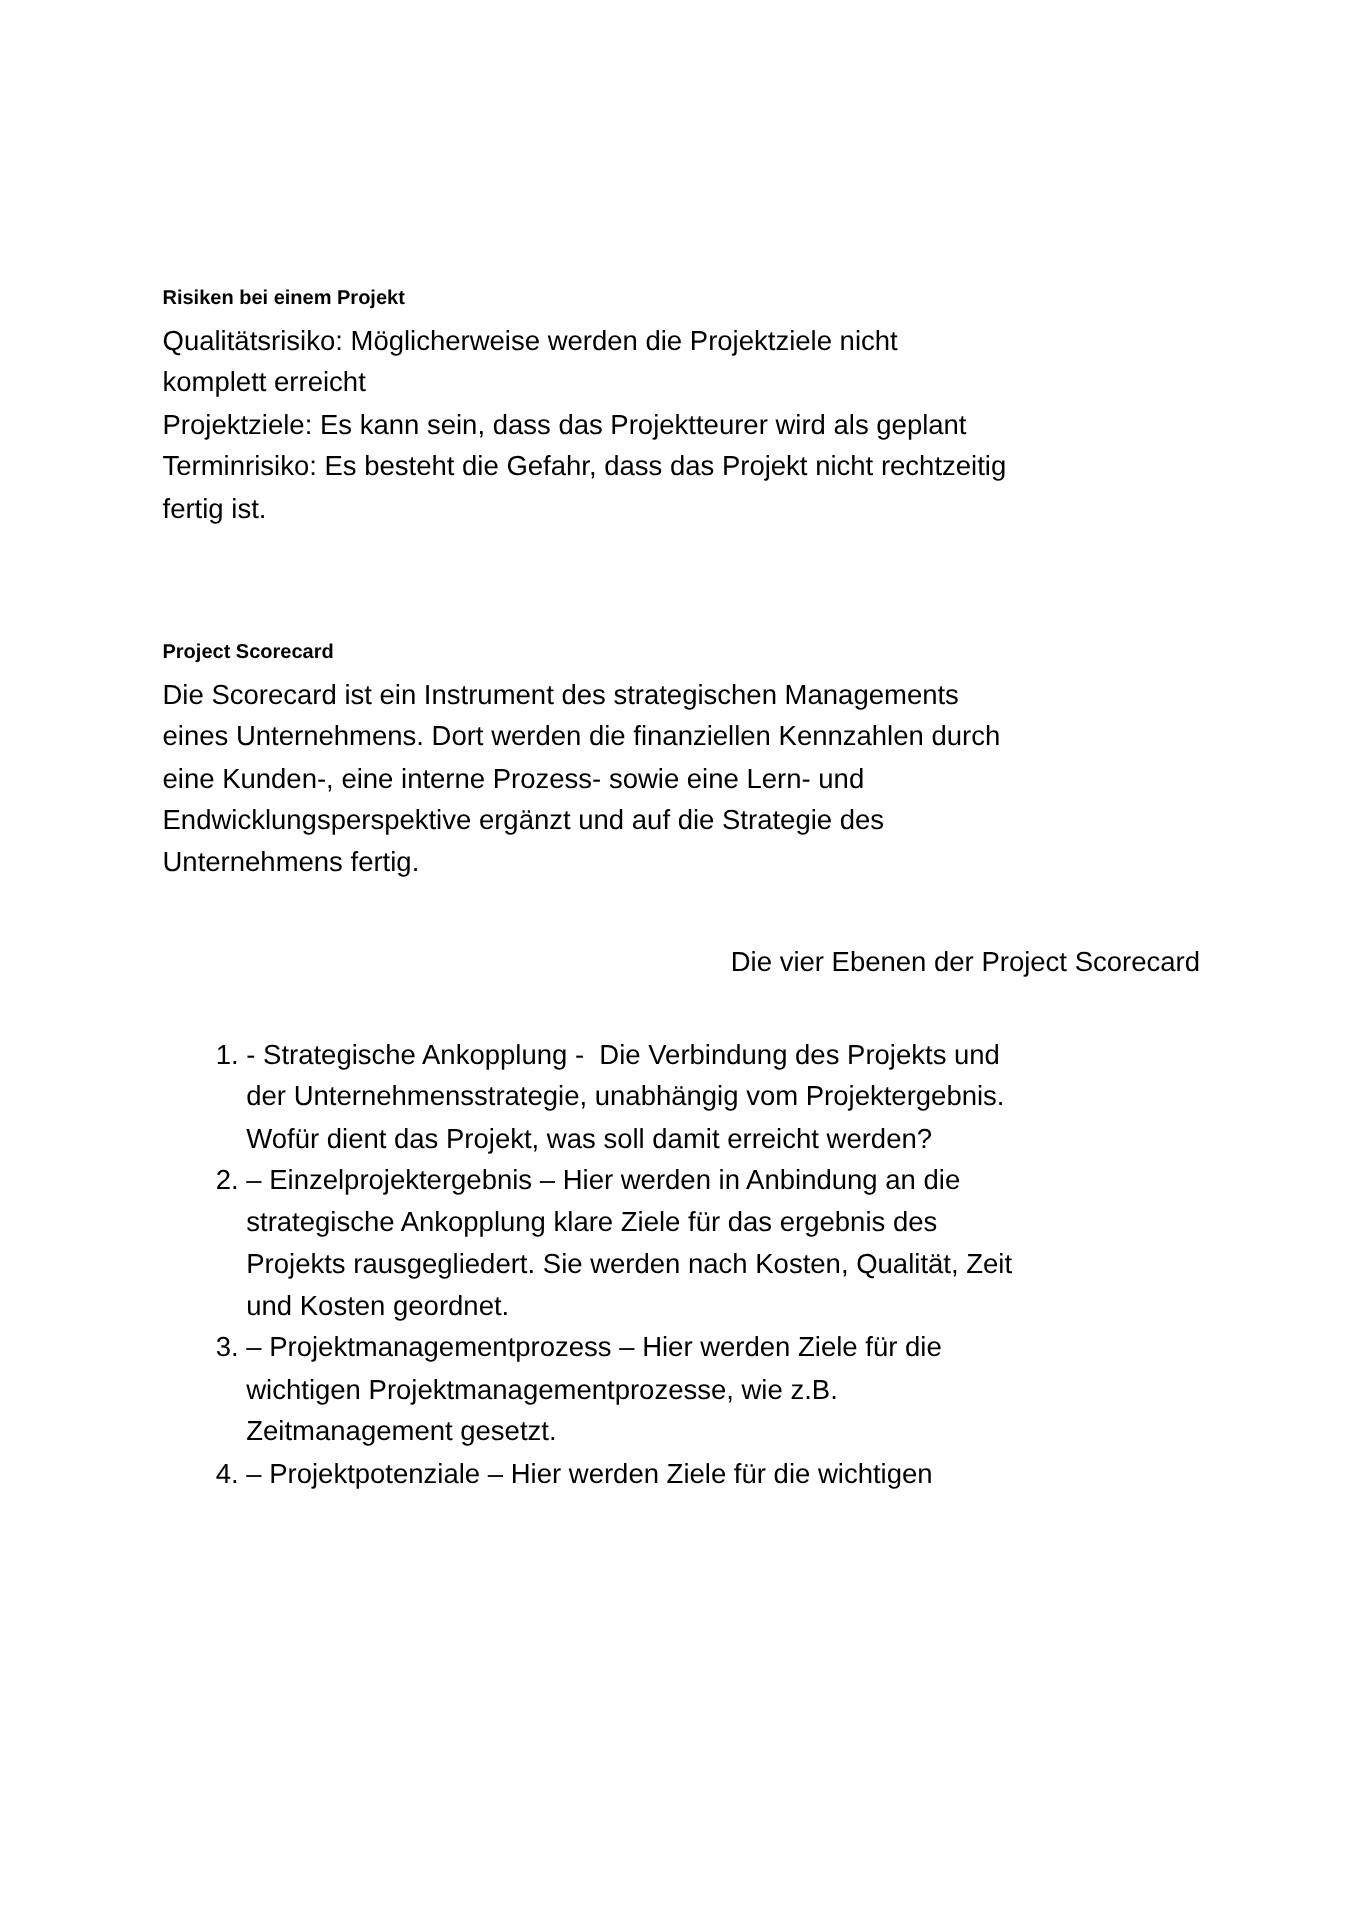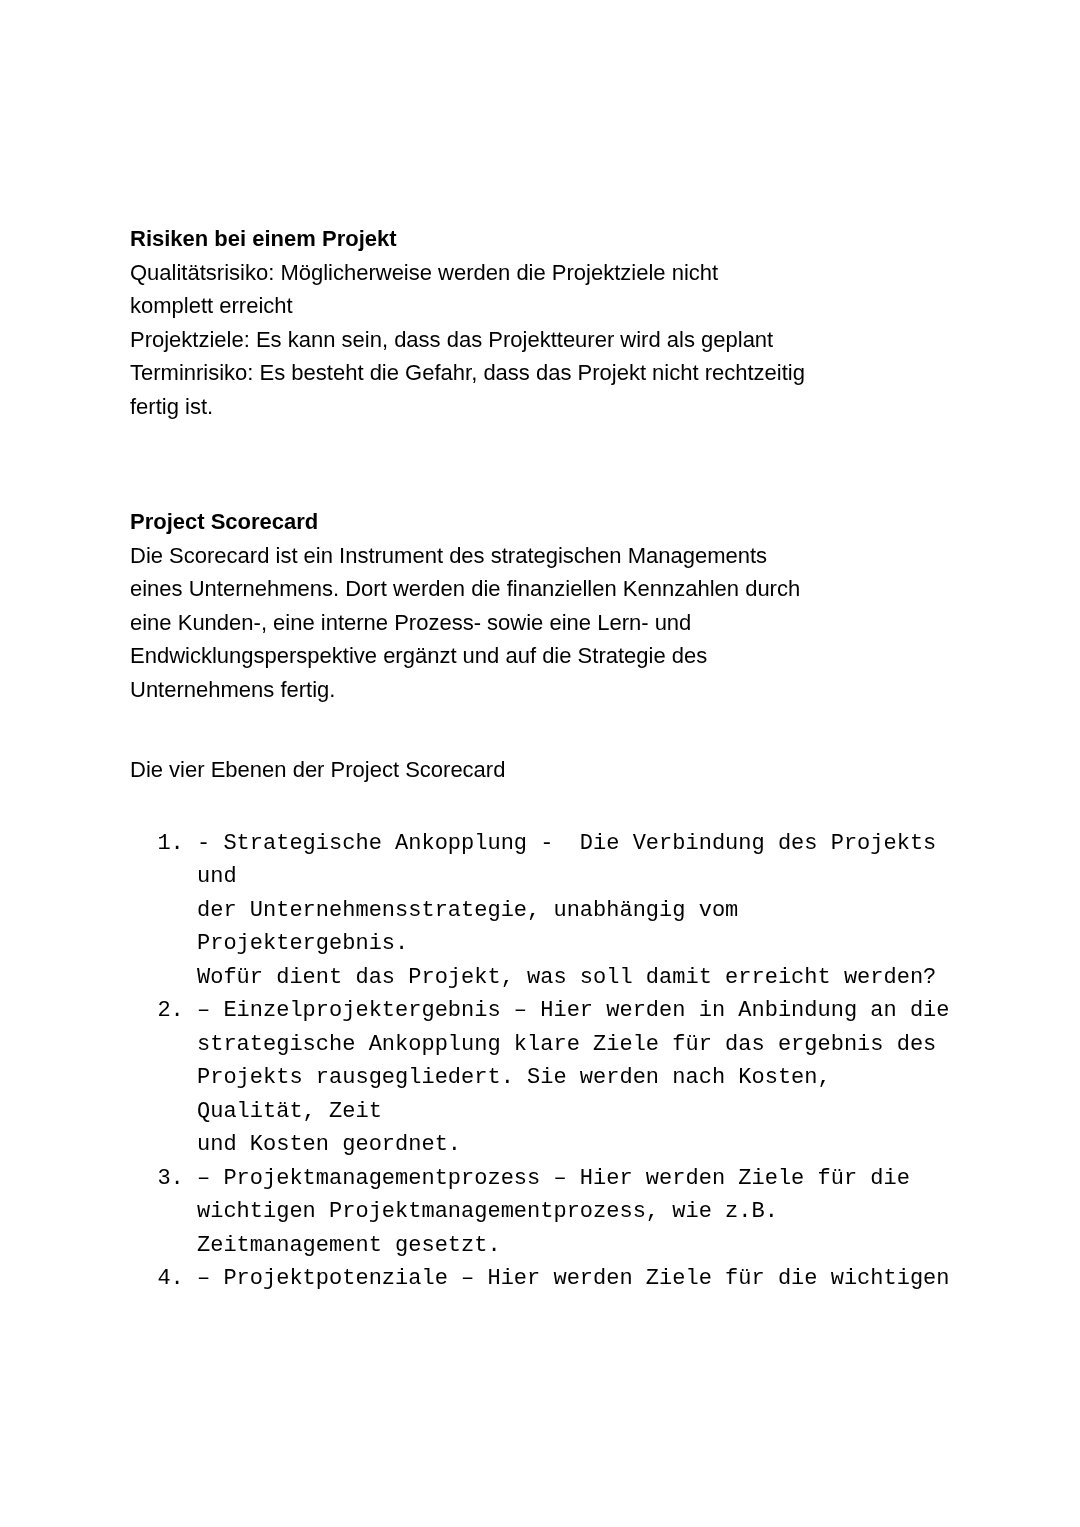--- a/index.html
+++ b/index.html
@@ -18,37 +18,37 @@
   }
   .page {
     box-sizing: border-box;
     width: 1080px;
     height: 1527px;
     padding: 222px 120px 0 130px;
     background: #ffffff;
   }
   .heading {
     font-weight: bold;
-    font-size: 22px;
+    font-size: 16px;
     line-height: 33.5px;
     margin: 0;
   }
   .line {
     white-space: pre-wrap;
   }
   .section-scorecard {
     margin-top: 82px;
   }
   .subheading {
     margin-top: 47px;
+    text-align: right;
   }
   ol.scorecard-list {
     margin: 40px 0 16px 0;
     padding: 0 0 0 67px;
-    font-family: Liberation Mono, monospace;
   }
   ol.scorecard-list > li {
     list-style: decimal outside;
     padding-left: 0;
   }
 </style>
 </head>
 <body>
 
 <div class="page">
@@ -79,21 +79,21 @@
         <div class="line">Wofür dient das Projekt, was soll damit erreicht werden?</div>
       </li>
       <li>
         <div class="line">– Einzelprojektergebnis – Hier werden in Anbindung an die</div>
         <div class="line">strategische Ankopplung klare Ziele für das ergebnis des</div>
         <div class="line">Projekts rausgegliedert. Sie werden nach Kosten, Qualität, Zeit</div>
         <div class="line">und Kosten geordnet.</div>
       </li>
       <li>
         <div class="line">– Projektmanagementprozess – Hier werden Ziele für die</div>
-        <div class="line">wichtigen Projektmanagementprozess, wie z.B.</div>
+        <div class="line">wichtigen Projektmanagementprozesse, wie z.B.</div>
         <div class="line">Zeitmanagement gesetzt.</div>
       </li>
       <li>
         <div class="line">– Projektpotenziale – Hier werden Ziele für die wichtigen</div>
       </li>
     </ol>
   </div>
 
 </div>
 

